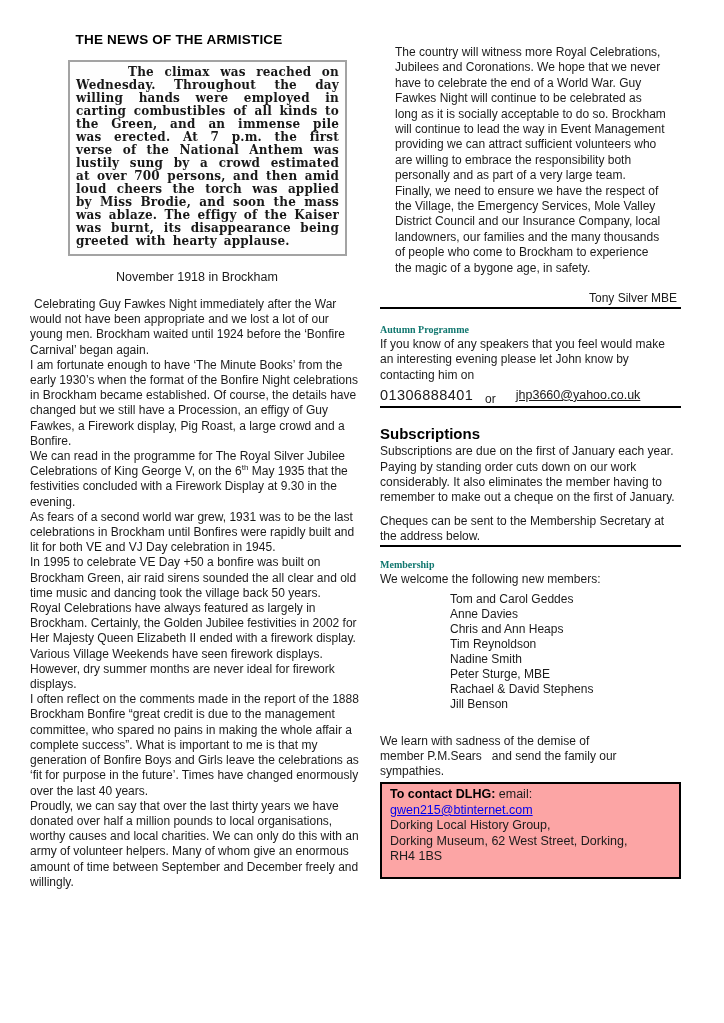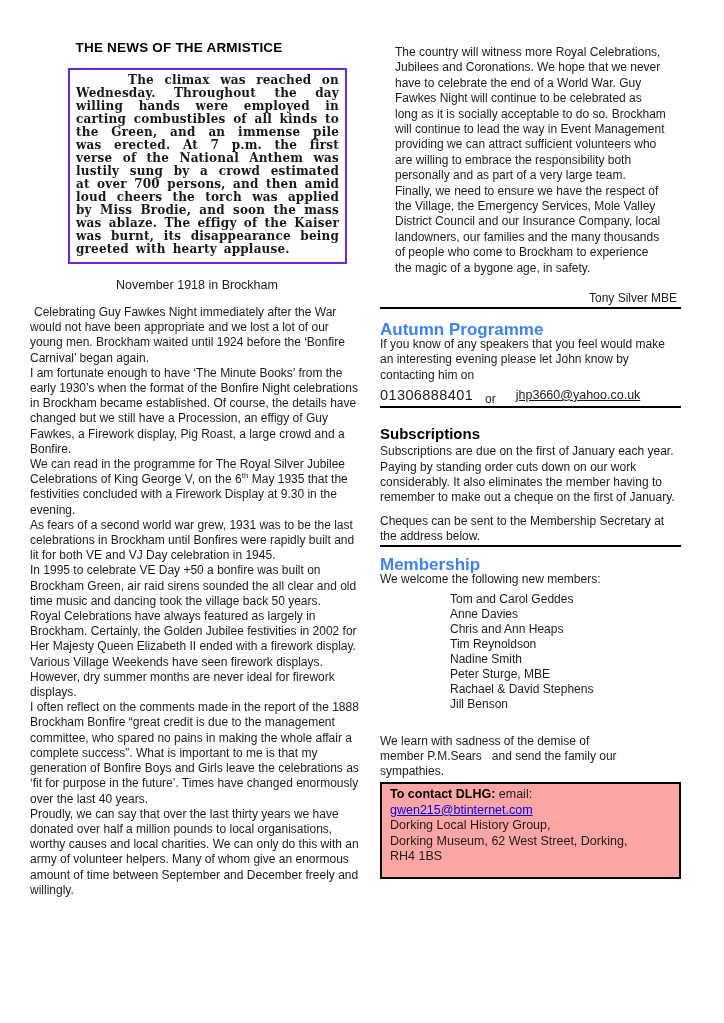--- a/index.html
+++ b/index.html
@@ -7,29 +7,29 @@
     width:724px; height:1023px;
     background:#ffffff;
     font-family:"Liberation Sans", sans-serif;
     color:#1b1b1b;
     position:relative;
     overflow:hidden;
   }
   .page { position:absolute; inset:0; }
 
   
-  .col-left { position:absolute; left:30px; top:40px; width:334px; }
+  .col-left { position:absolute; left:30px; top:32px; width:334px; }
   .armistice-heading {
     font-weight:bold; font-size:13.5px; letter-spacing:0.2px;
     text-align:center; padding-right:36px; color:#000;
   }
   .clipping {
     margin:13px 0 0 38px;
     width:263px;
-    border:2px solid #6d28d9;
+    border:2px solid #a3a3a3;
     padding:4px 6px 6px 6px;
     background:#fefefe;
     font-family:"DejaVu Serif", serif;
     font-weight:bold;
     font-size:12px; line-height:13px;
     letter-spacing:0.2px; word-spacing:2.5px;
     text-align:justify;
     color:#181818;
   }
   .clipping p { margin:0; text-indent:52px; }
@@ -38,21 +38,21 @@
   .body-text p { margin:0; }
   .body-text p.first { text-indent:4px; }
   sup { font-size:8px; line-height:0; }
 
   
   .col-right { position:absolute; left:380px; top:30px; width:301px; font-size:12px; line-height:15.4px; }
   .intro p { margin:15px; }
   .signature { text-align:right; padding-right:4px; }
   hr.rule { border:none; border-top:2px solid #000; margin:0; }
   .r1 { margin-top:12px; }
-  .section-heading { font-weight:bold; font-size:17px; color:#3b82f6; }
+  .section-heading { font-weight:bold; font-size:10px; color:#0f766e;font-family:Liberation Serif, serif; }
   .autumn-heading { margin-top:13px; }
   .autumn-line { margin:0; }
   .phone-line { margin-top:2px; height:21px; display:flex; align-items:center; }
   .phone { font-size:14.5px; letter-spacing:0.4px; }
   .or-word { margin:8px 20px 0 12px; }
   .email-link { color:inherit; text-decoration:underline; font-size:12.5px; cursor:pointer; }
   .r2 { margin-top:12px; }
   .subs-heading { margin-top:16px; font-weight:bold; font-size:15px; line-height:19px; color:#000; }
   .subs-p1 { margin:1px 0 0 0; }
   .subs-p2 { margin:8px 0 0 0; }

